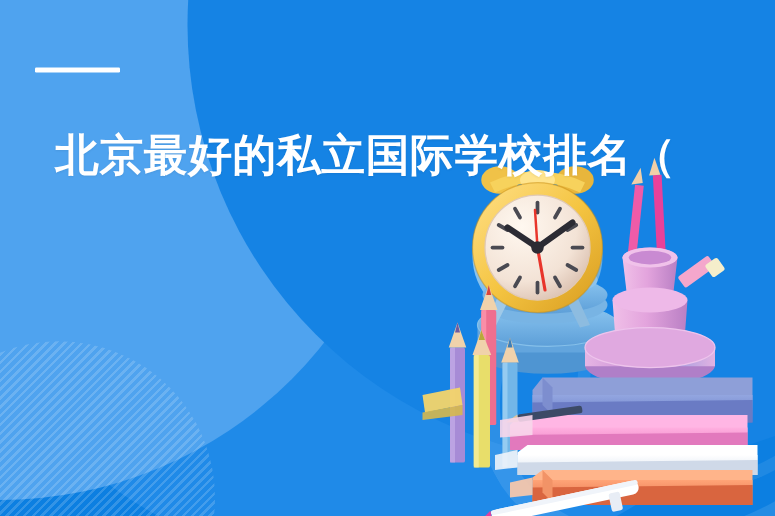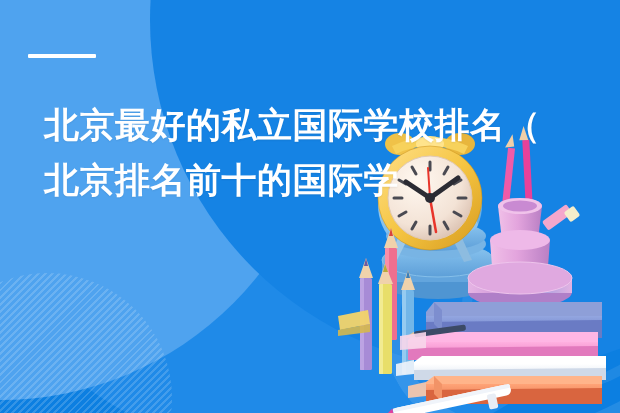--- a/index.html
+++ b/index.html
@@ -155,21 +155,20 @@
   <div class="bg-layer bg-wedge-left"></div>
   <div class="bg-layer bg-circle-soft"></div>
   <div class="bg-layer bg-swoosh"></div>
   <div class="bg-layer bg-swoosh2"></div>
   <div class="bg-layer bg-stripes"></div>
 
   <div class="accent-dash"></div>
 
   <div class="title-block">
     <div class="title-line">北京最好的私立国际学校排名（</div>
-    <div class="title-line">北京排名前十的国际学</div>
   </div>
 
   <div class="illustration">
     <svg width="290" height="293" viewBox="0 0 290 293" xmlns="http://www.w3.org/2000/svg">
       <defs>
         <linearGradient id="gClockRim" x1="0" y1="0" x2="1" y2="1">
           <stop offset="0%" stop-color="#ffe08a"></stop>
           <stop offset="50%" stop-color="#f5c542"></stop>
           <stop offset="100%" stop-color="#d79b1f"></stop>
         </linearGradient>

